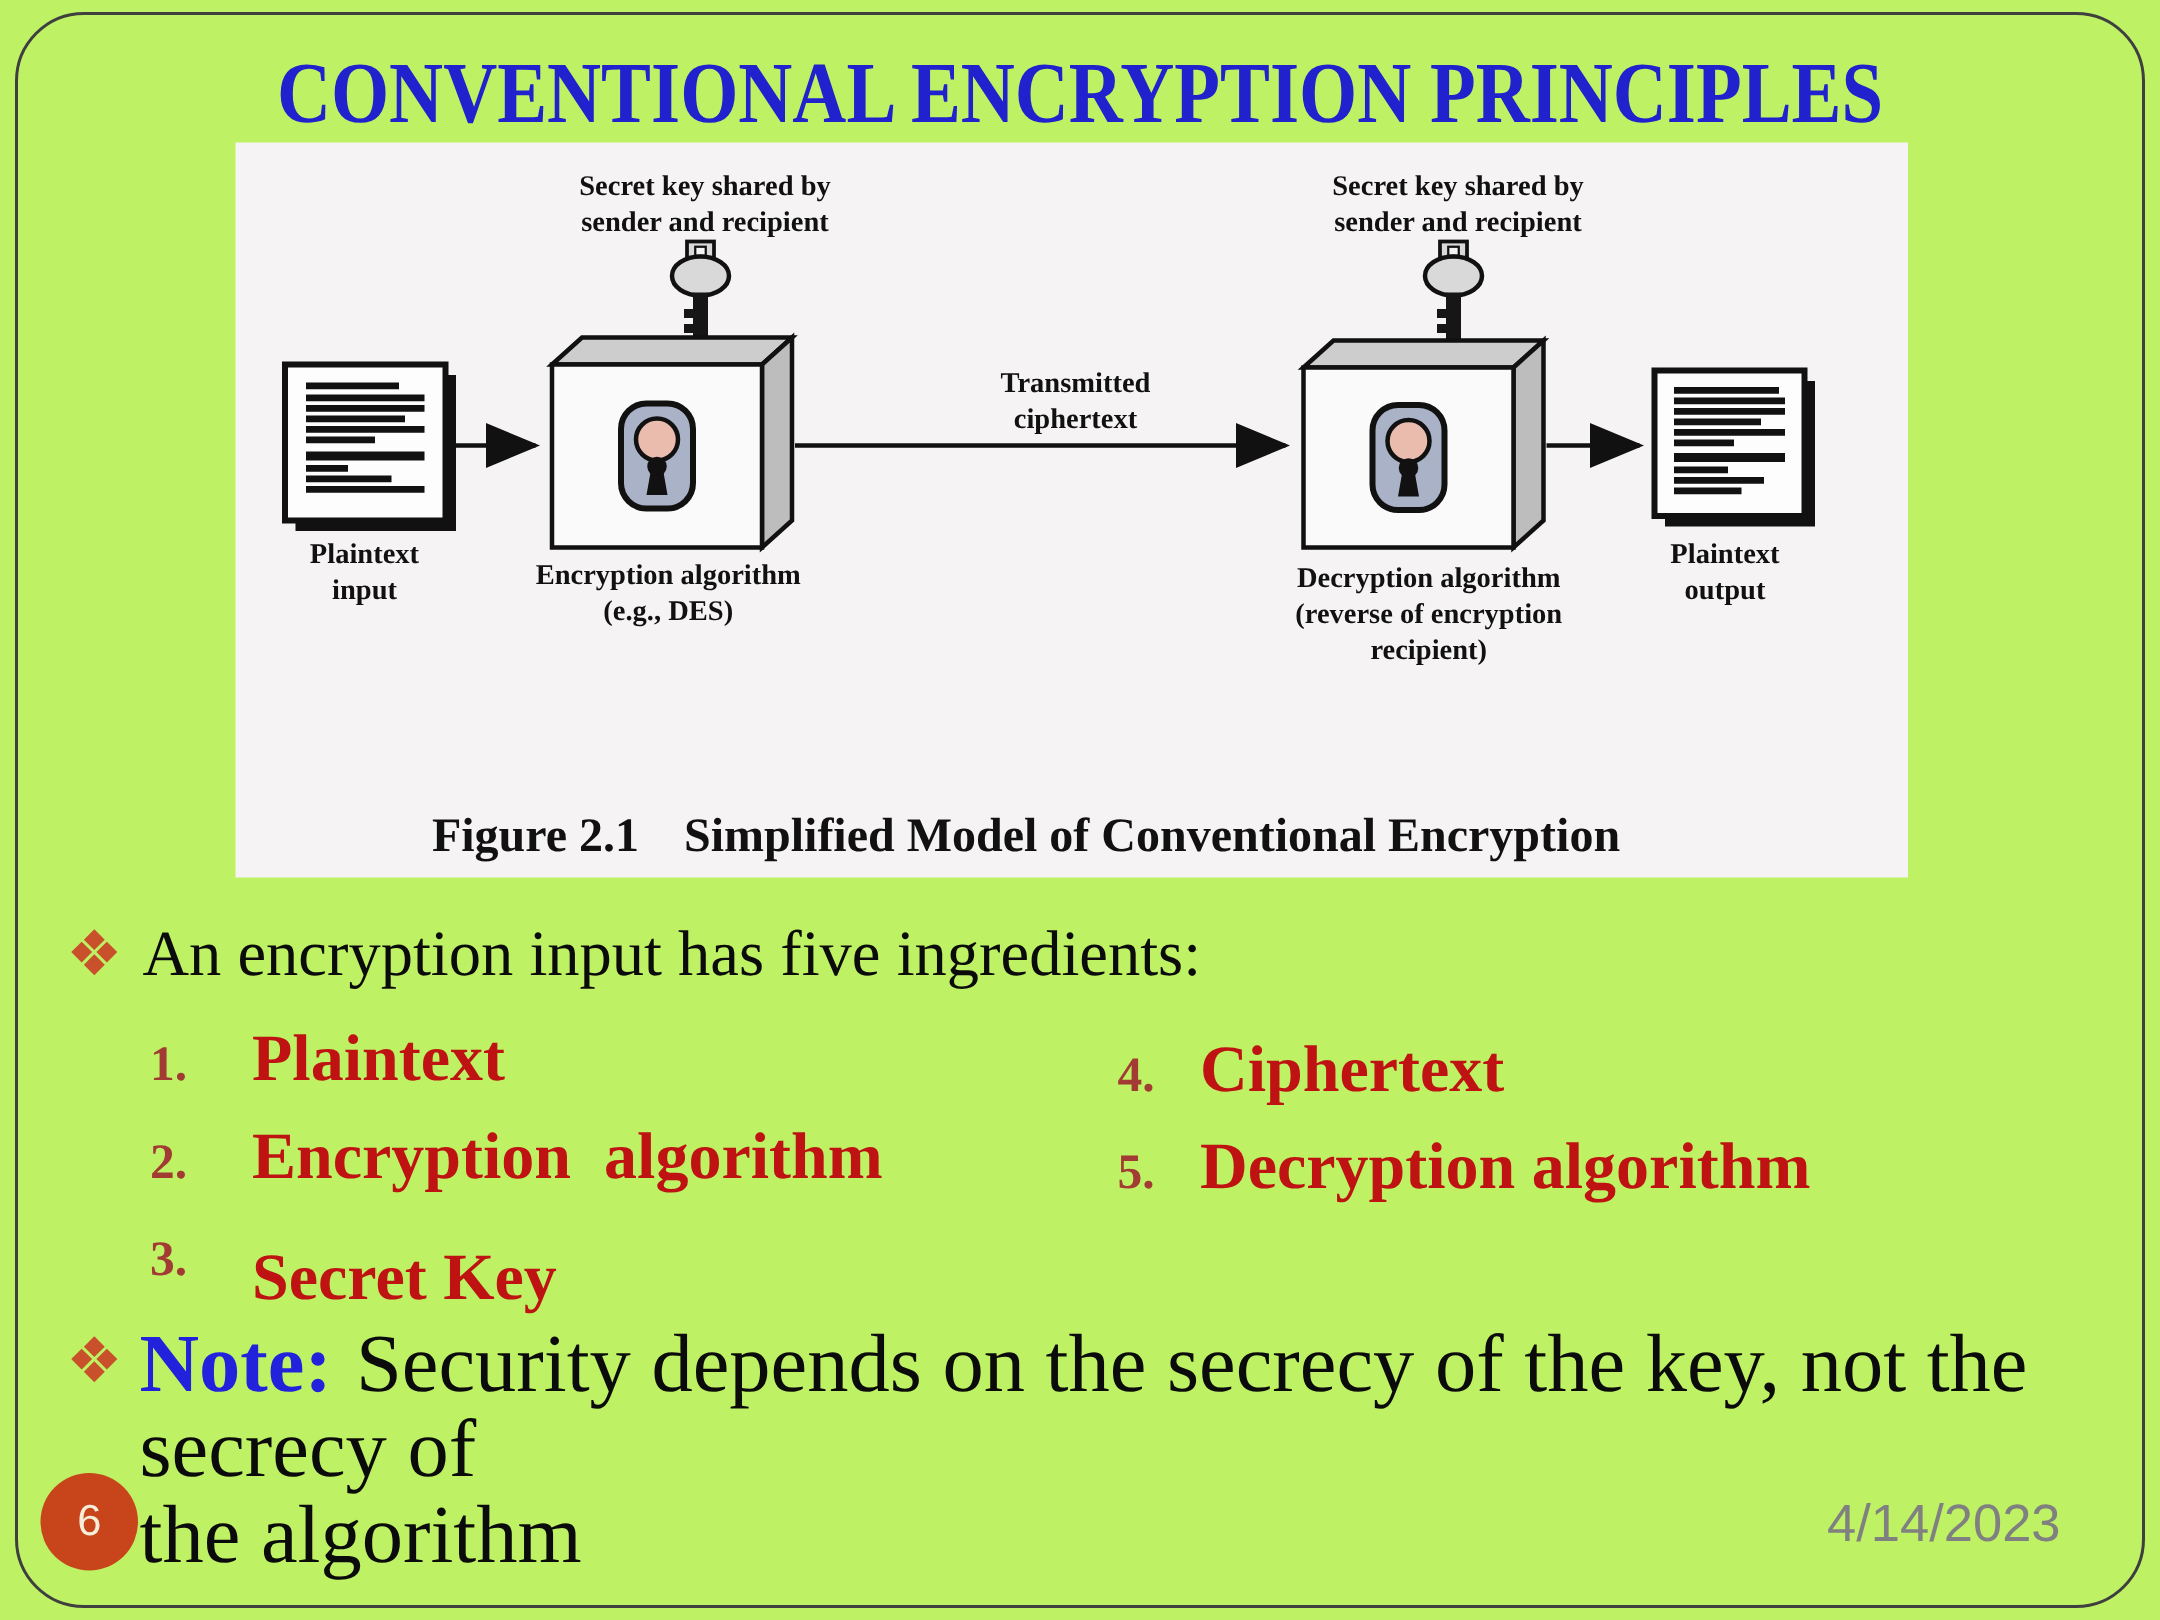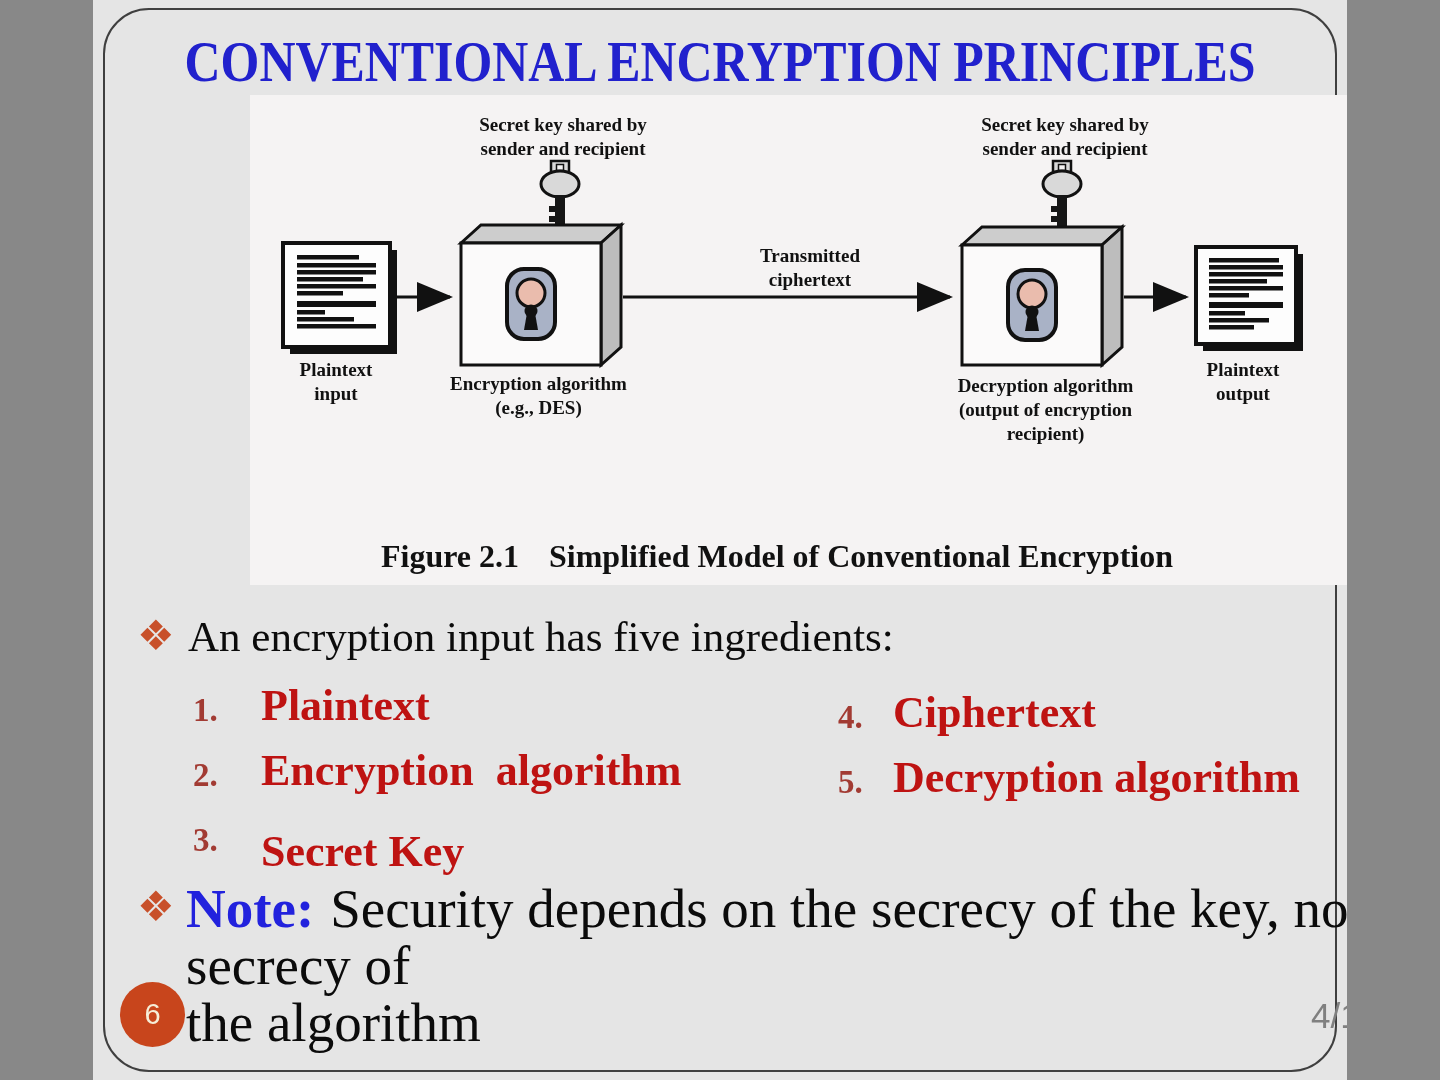--- a/index.html
+++ b/index.html
@@ -1,17 +1,17 @@
 <!DOCTYPE html>
 <html style="--title-blue: #2121CD; --note-blue: #2222DD; --bullet-orange: #C8502A; --number-red: #A23B33; --item-red: #BE1312; --page-circle: #C8451C; --date-gray: #808080; --figure-bg: #F5F3F3;"><head>
 <meta charset="utf-8">
 <style>
   html,body{margin:0;padding:0;background:#888;}
   .slide{
-    position:relative;width:1254px;height:1080px;background:#e5e5e5;
+    position:relative;width:1440px;height:1080px;background:#bef264;
     font-family:"Liberation Serif",serif;overflow:hidden;margin:0 auto;
   }
   .frame{
     position:absolute;left:10px;top:8px;right:10px;bottom:8px;
     border:2px solid #3f3f3f;border-radius:46px;pointer-events:none;
   }
   .title{
     position:absolute;top:32px;left:50%;
     transform:translateX(-50%) scaleX(0.86);transform-origin:center;
     font-weight:bold;font-size:58px;line-height:60px;color:var(--title-blue,#2121CD);
@@ -166,21 +166,21 @@
     <div class="dlabel" style="left:1px;top:263px;width:170px;">
       <div>Plaintext</div>
       <div>input</div>
     </div>
     <div class="dlabel" style="left:141px;top:277px;width:295px;">
       <div>Encryption algorithm</div>
       <div>(e.g., DES)</div>
     </div>
     <div class="dlabel" style="left:648px;top:279px;width:295px;">
       <div>Decryption algorithm</div>
-      <div>(output of encryption</div>
+      <div>(reverse of encryption</div>
       <div>recipient)</div>
     </div>
     <div class="dlabel" style="left:908px;top:263px;width:170px;">
       <div>Plaintext</div>
       <div>output</div>
     </div>
 
     <div class="caption">
       <span>Figure 2.1</span><span class="cap-title">Simplified Model of Conventional Encryption</span>
     </div>

